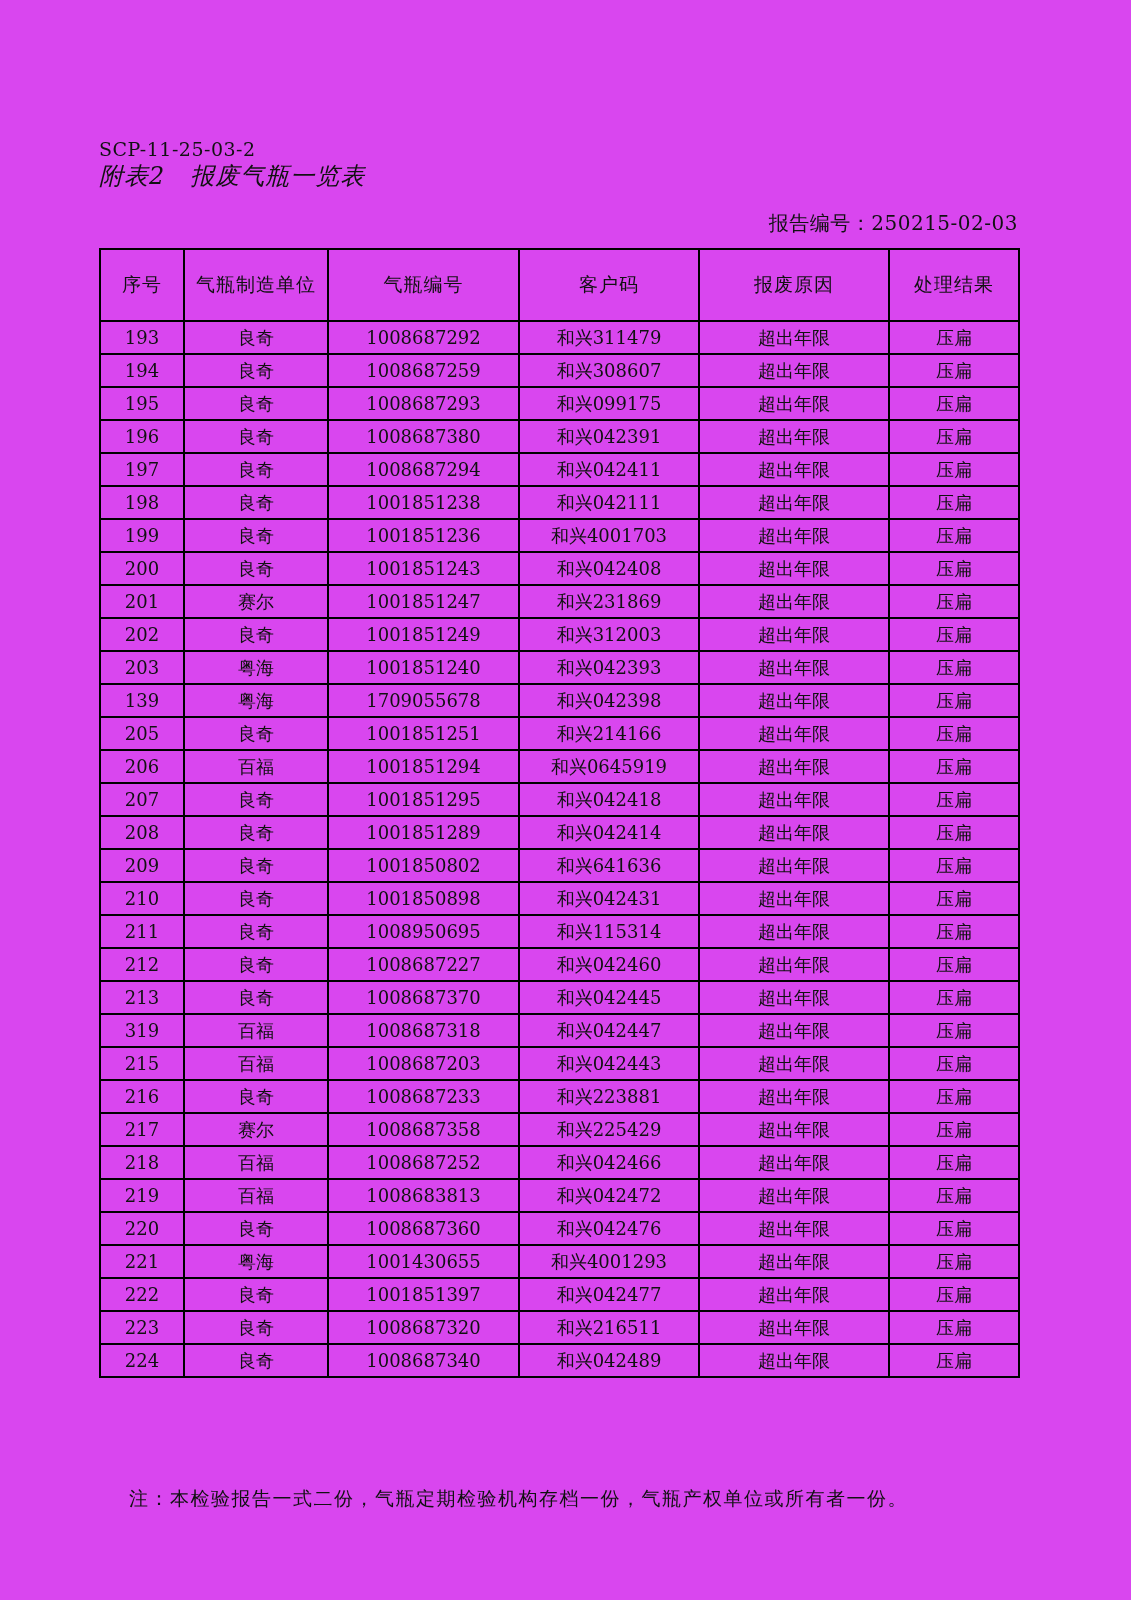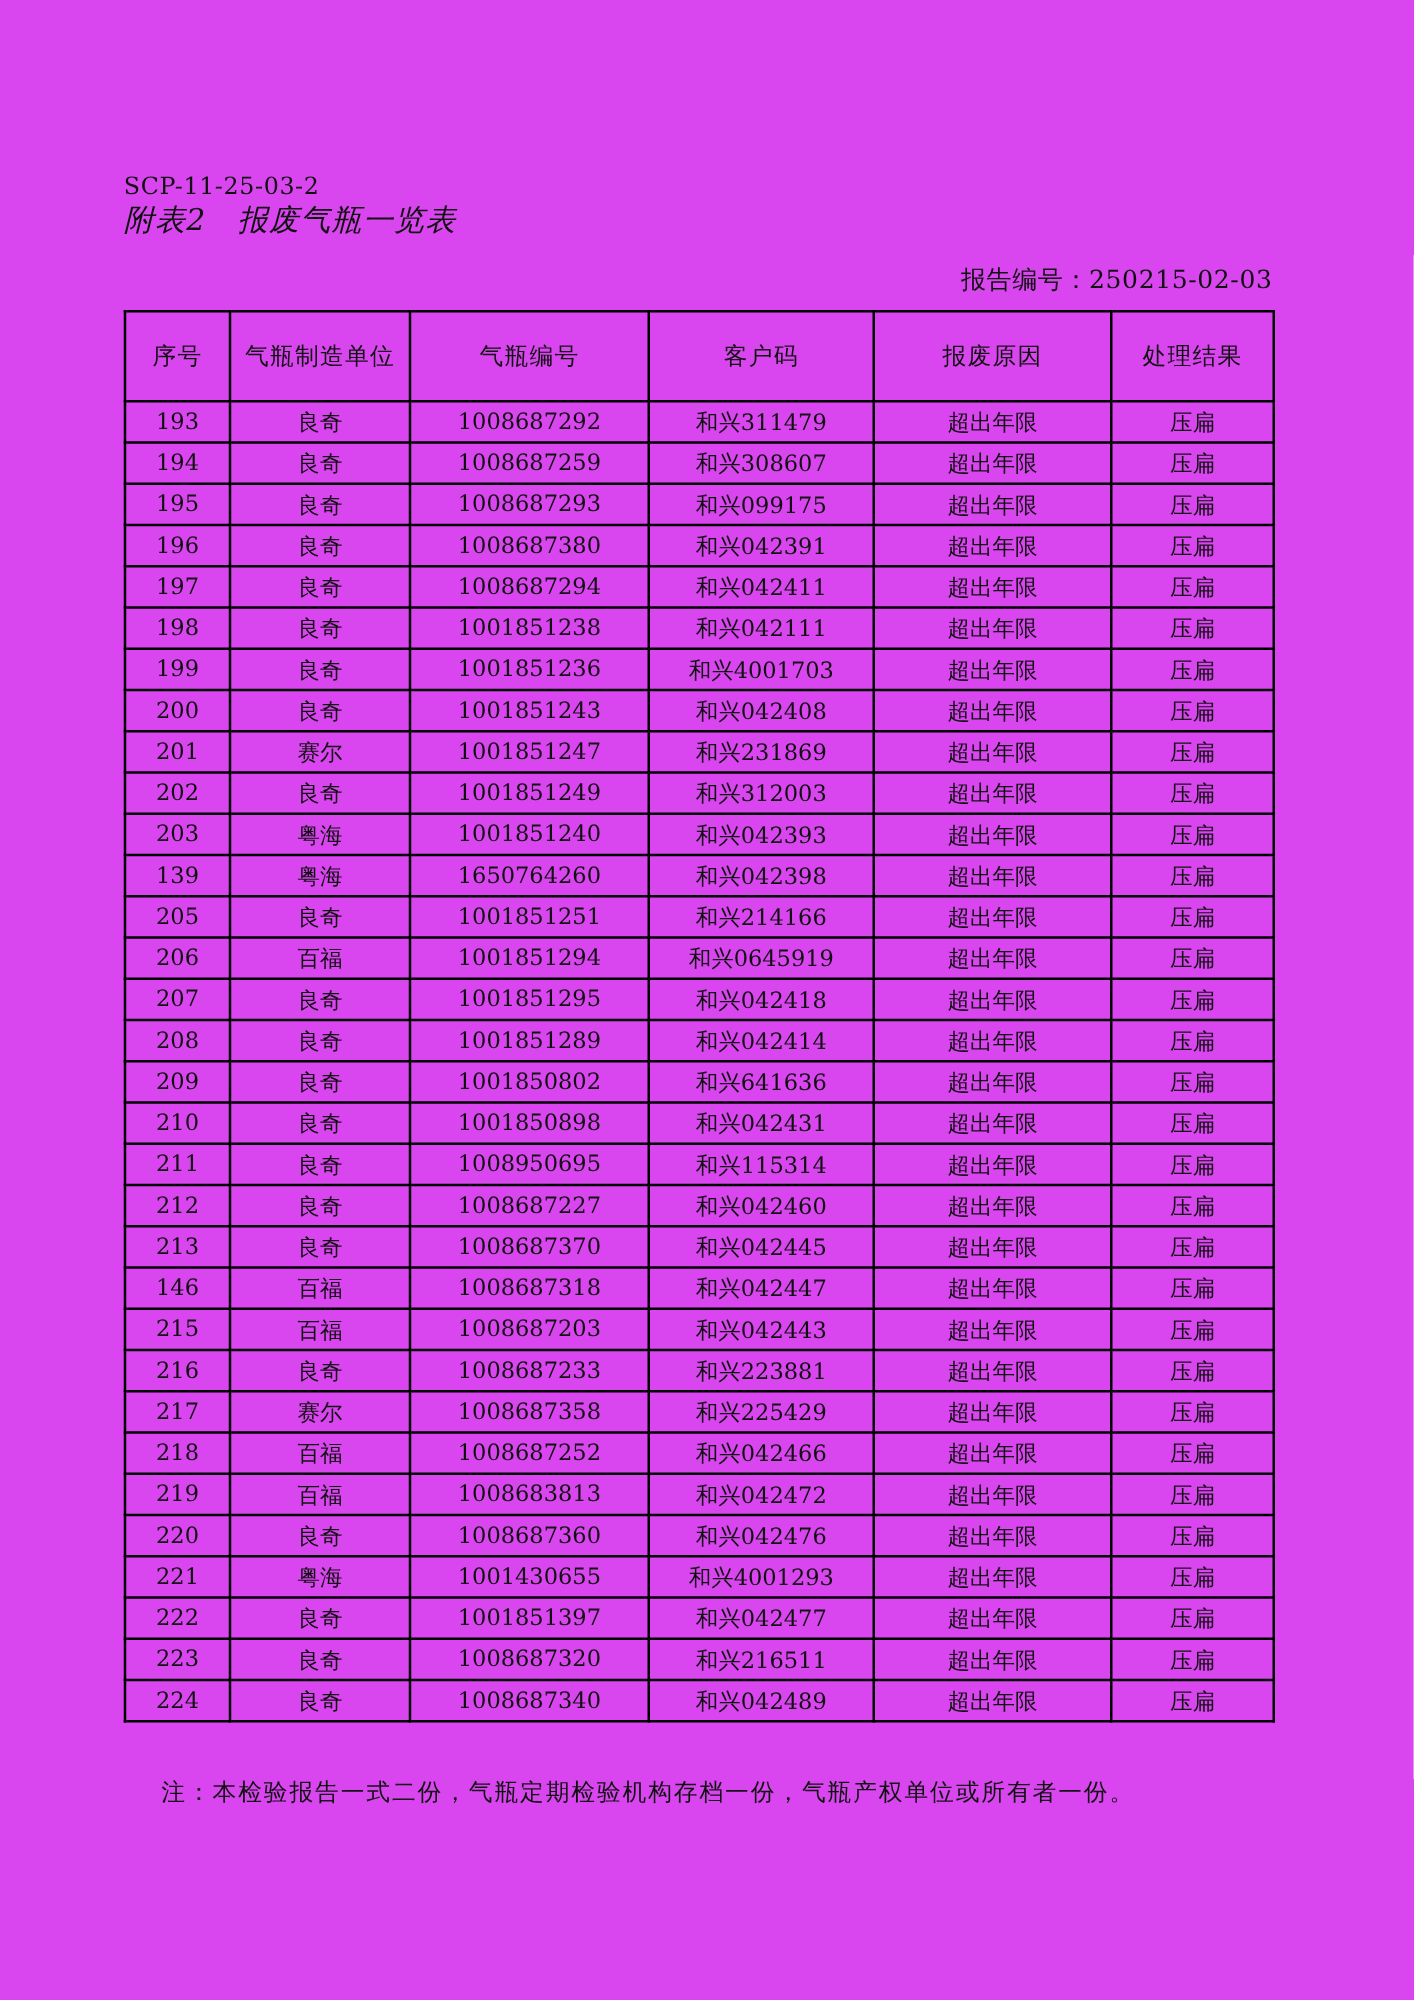--- a/index.html
+++ b/index.html
@@ -68,21 +68,21 @@
     font-size: 18px;
   }
   
   col.c-index { width: 84px; }
   col.c-maker { width: 144px; }
   col.c-serial { width: 191px; }
   col.c-customer { width: 180px; }
   col.c-reason { width: 190px; }
   col.c-result { width: 130px; }
   .note {
-    margin-top: 43px;
+    margin-top: 108px;
     margin-left: 30px;
     font-size: 19px;
     letter-spacing: 1.5px;
   }
 </style>
 </head>
 <body>
 
 <div class="page">
   <div class="content">
@@ -197,21 +197,21 @@
             <td>203</td>
             <td>粤海</td>
             <td>1001851240</td>
             <td>和兴042393</td>
             <td>超出年限</td>
             <td>压扁</td>
           </tr>
           <tr>
             <td>139</td>
             <td>粤海</td>
-            <td>1650764260</td>
+            <td>1709055678</td>
             <td>和兴042398</td>
             <td>超出年限</td>
             <td>压扁</td>
           </tr>
           <tr>
             <td>205</td>
             <td>良奇</td>
             <td>1001851251</td>
             <td>和兴214166</td>
             <td>超出年限</td>
@@ -275,21 +275,21 @@
           </tr>
           <tr>
             <td>213</td>
             <td>良奇</td>
             <td>1008687370</td>
             <td>和兴042445</td>
             <td>超出年限</td>
             <td>压扁</td>
           </tr>
           <tr>
-            <td>146</td>
+            <td>319</td>
             <td>百福</td>
             <td>1008687318</td>
             <td>和兴042447</td>
             <td>超出年限</td>
             <td>压扁</td>
           </tr>
           <tr>
             <td>215</td>
             <td>百福</td>
             <td>1008687203</td>

